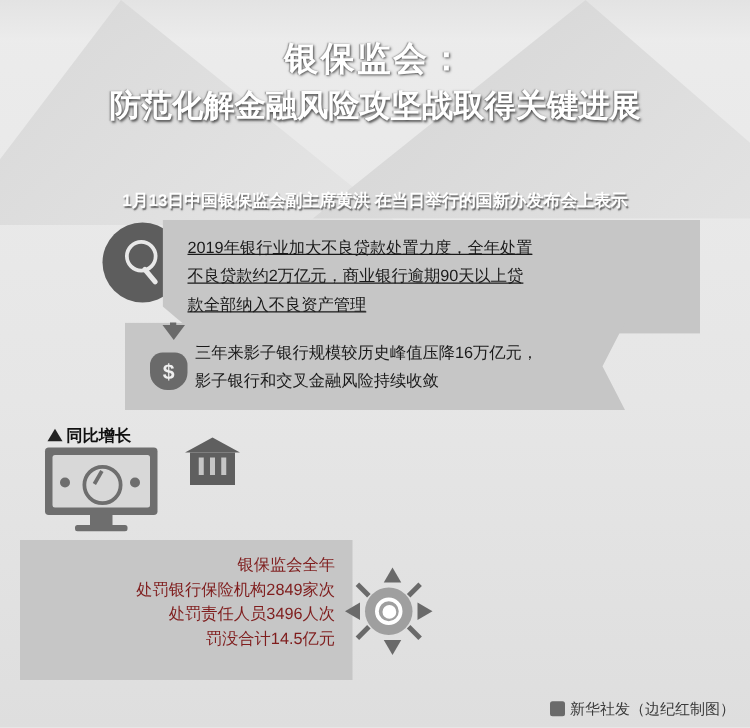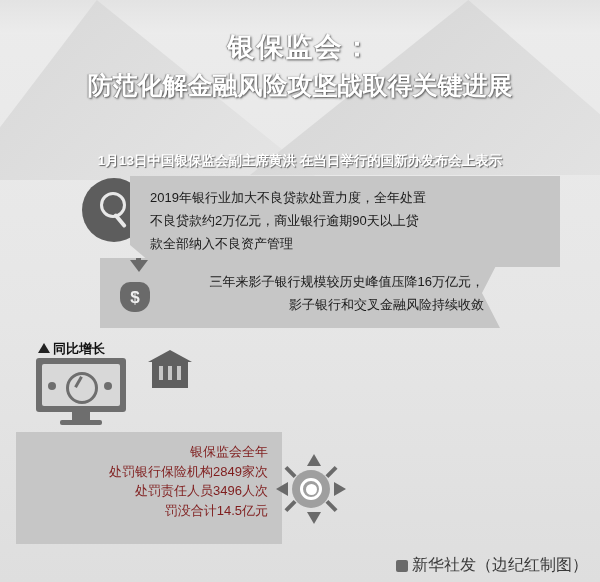--- a/index.html
+++ b/index.html
@@ -72,20 +72,21 @@
     white-space: pre-line;
   }
   
   #row1 {
     left: 130px;
     top: 176px;
     width: 430px;
     padding: 10px 14px 12px 20px;
     clip-path: polygon(0 0, 100% 0, 100% 100%, 26px 100%, 0 calc(100% - 22px));
     background: #c6c6c6;
+    text-decoration: underline;
   }
   #row1-icon {
     position: absolute;
     left: 82px;
     top: 178px;
     width: 64px;
     height: 64px;
     border-radius: 50%;
     background: #5d5d5d;
   }
@@ -109,21 +110,20 @@
     border-radius: 2px;
   }
   
   #row2 {
     left: 100px;
     top: 258px;
     width: 400px;
     padding: 12px 16px 12px 56px;
     clip-path: polygon(0 0, 100% 0, calc(100% - 18px) 50%, 100% 100%, 0 100%);
     background: #c6c6c6;
-    text-align: right;
   }
   #row2-icon {
     position: absolute;
     left: 108px;
     top: 260px;
     width: 56px;
     height: 62px;
   }
   #row2-icon .bag {
     position: absolute;
@@ -402,21 +402,21 @@
   }
   .arrow-diag.ur { left: 47px; top: 14px; transform: rotate(-45deg); }
   .arrow-diag.ul { left: 6px; top: 14px; transform: rotate(45deg); }
   .arrow-diag.dr { left: 47px; top: 48px; transform: rotate(45deg); }
   .arrow-diag.dl { left: 6px; top: 48px; transform: rotate(-45deg); }
   
   #footer {
     position: absolute;
     right: 12px;
     bottom: 6px;
-    font-size: 16px;
+    font-size: 12px;
     color: #3a3a3a;
     white-space: nowrap;
   }
   #footer .logo {
     display: inline-block;
     width: 12px;
     height: 12px;
     background: #6a6a6a;
     border-radius: 2px;
     margin-right: 4px;

